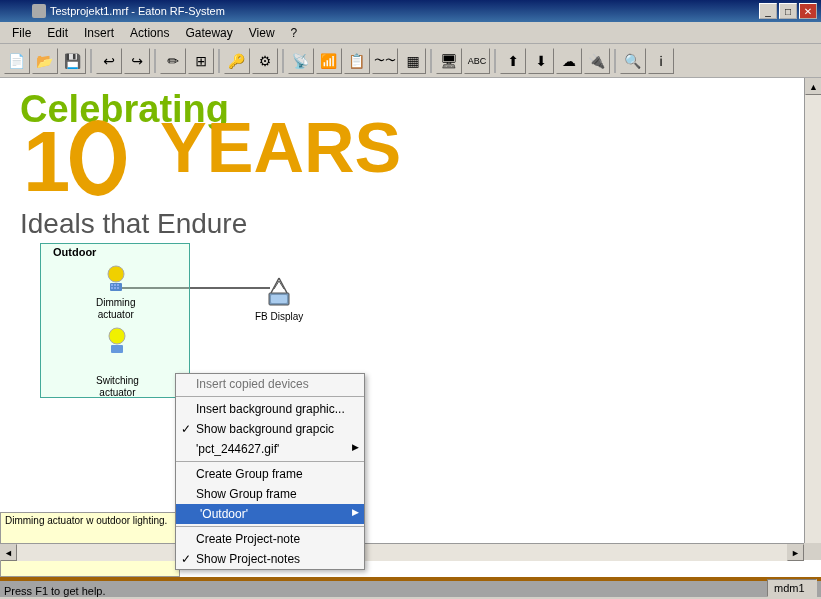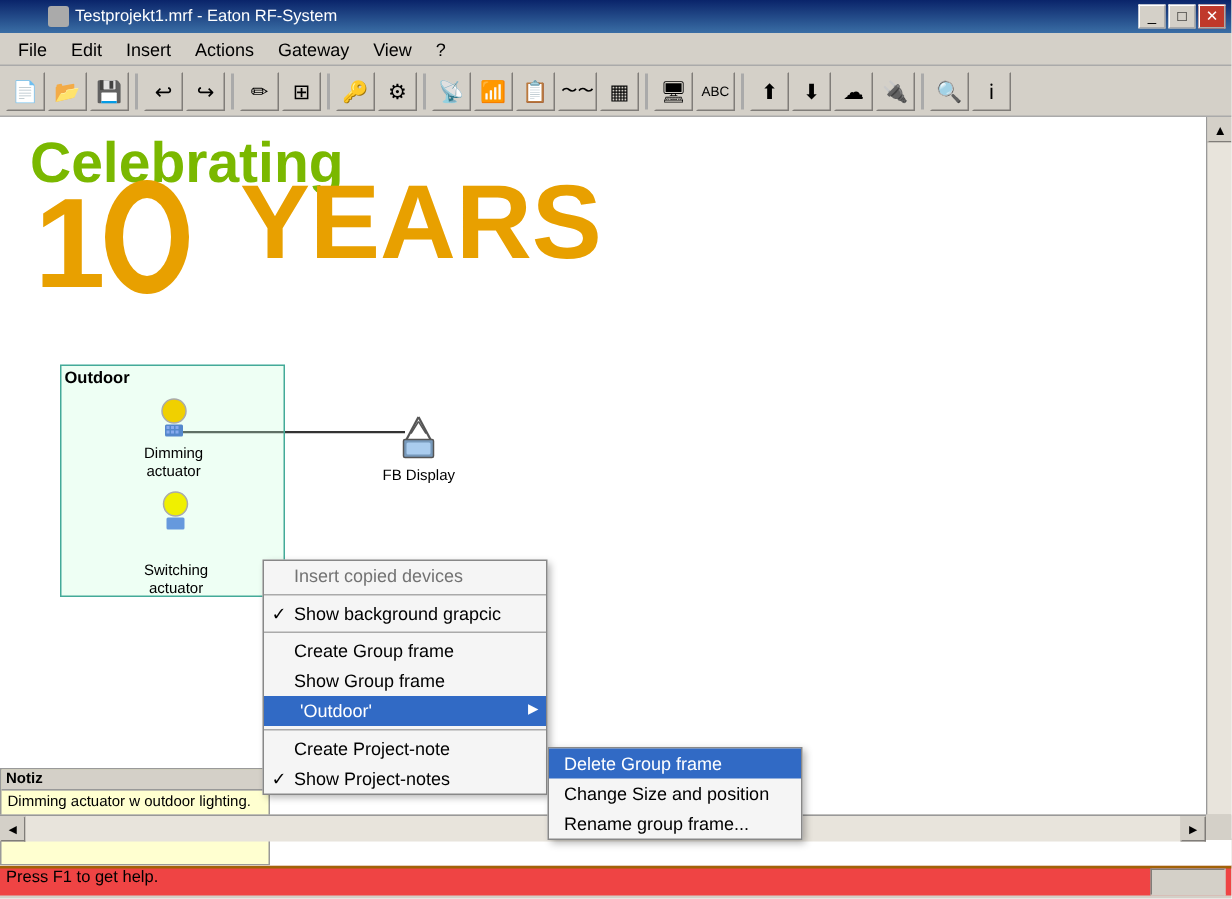--- a/index.html
+++ b/index.html
@@ -67,21 +67,21 @@
     .ideals-text {
       font-size: 28px; color: #555; position: absolute; top: 130px; left: 20px;
     }
 
     
     .group-frame {
       position: absolute; top: 165px; left: 40px; width: 150px; height: 155px;
       border: 1px solid #4a9; background: rgba(200,255,220,0.3);
     }
     .group-frame-label {
-      font-size: 11px; font-weight: bold; color: #000; padding: 2px 2px;
+      font-size: 11px; font-weight: bold; color: #000; padding: 2px 12px;
     }
 
     
     .fb-display {
       position: absolute; top: 195px; left: 255px; text-align: center; font-size: 10px;
     }
 
     
     .notiz-box {
       position: absolute; bottom: 0; left: 0; width: 180px; height: 65px;
@@ -134,22 +134,22 @@
       background: #f5f5f5; border: 1px solid #888;
       box-shadow: 2px 2px 5px rgba(0,0,0,0.3); z-index: 101; font-size: 12px;
     }
     .sub-item {
       padding: 3px 10px; cursor: pointer; white-space: nowrap;
     }
     .sub-item.active { background: #316ac5; color: white; }
 
     
     .status-bar {
-      display: flex; align-items: flex-start; height: 20px; background: #ef4444;
-      border-top: 2px solid #a16207; padding: 0 4px; font-size: 11px;
+      display: flex; align-items: flex-end; height: 20px; background: #a3a3a3;
+      border-top: 4px solid #a16207; padding: 0 4px; font-size: 11px;
     }
     .status-left { flex: 1; }
     .status-panels { display: flex; gap: 2px; flex-direction: column; }
     .status-panel {
       border: 1px inset #d4d0c8; padding: 0 6px; min-width: 50px; text-align: center;
       background: #d4d0c8; height: 18px; display: flex; align-items: center;
     }
   </style>
 </head>
 <body>
@@ -214,20 +214,21 @@
     <div class="banner">
       <span class="celebrating-text">Celebrating</span>
 
       <svg class="hundred-circle" viewBox="0 0 115 100">
 
         <text x="5" y="85" font-size="85" font-weight="bold" fill="#e8a000" font-family="Arial">1</text>
         <ellipse cx="80" cy="52" rx="28" ry="38" fill="#e8a000"></ellipse>
         <ellipse cx="80" cy="52" rx="16" ry="26" fill="white"></ellipse>
       </svg>
       <span class="years-text">YEARS</span>
+      <span class="ideals-text">Ideals that Endure</span>
     </div>
 
     <svg style="position:absolute;top:165px;left:0;width:400px;height:160px;pointer-events:none;">
       <line x1="115" y1="45" x2="270" y2="45" stroke="#333" stroke-width="1.5"></line>
     </svg>
 
     <div class="group-frame">
       <div class="group-frame-label">Outdoor</div>
 
       <div style="position:absolute;top:18px;left:55px;text-align:center;">
@@ -260,42 +261,38 @@
         <line x1="26" y1="20" x2="18" y2="5" stroke="#555" stroke-width="1.5"></line>
         <line x1="13" y1="16" x2="18" y2="8" stroke="#555" stroke-width="1"></line>
         <line x1="23" y1="16" x2="18" y2="8" stroke="#555" stroke-width="1"></line>
         <rect x="8" y="20" width="20" height="12" fill="#7799bb" rx="1" stroke="#555" stroke-width="1"></rect>
         <rect x="10" y="22" width="16" height="8" fill="#aaccee" rx="1"></rect>
       </svg>
       <div style="font-size:10px;">FB Display</div>
     </div>
 
     <div class="notiz-box">
-      <div class="notiz-title">Notiz</div>
       <div class="notiz-text">Dimming actuator w outdoor lighting.</div>
     </div>
 
     <div class="context-menu">
       <div class="ctx-item disabled">Insert copied devices</div>
       <div class="ctx-sep"></div>
+      <div class="ctx-item">Insert background graphic...</div>
       <div class="ctx-item checked">Show background grapcic</div>
+      <div class="ctx-item has-sub">'pct_244627.gif'</div>
       <div class="ctx-sep"></div>
       <div class="ctx-item">Create Group frame</div>
       <div class="ctx-item">Show Group frame</div>
       <div class="ctx-item active-item has-sub">'Outdoor'</div>
       <div class="ctx-sep"></div>
       <div class="ctx-item">Create Project-note</div>
       <div class="ctx-item checked">Show Project-notes</div>
     </div>
 
-    <div class="sub-menu">
-      <div class="sub-item active">Delete Group frame</div>
-      <div class="sub-item">Change Size and position</div>
-      <div class="sub-item">Rename group frame...</div>
-    </div>
 
     <div class="scrollbar-v" style="display:flex;flex-direction:column;">
       <div class="scroll-btn">▲</div>
       <div class="scroll-track" style="flex:1;"></div>
       <div class="scroll-btn">▼</div>
     </div>
 
     <div class="scrollbar-h" style="display:flex;flex-direction:row;">
       <div class="scroll-btn" style="height:17px;width:17px;">◄</div>
       <div class="scroll-track" style="flex:1;height:17px;"></div>

